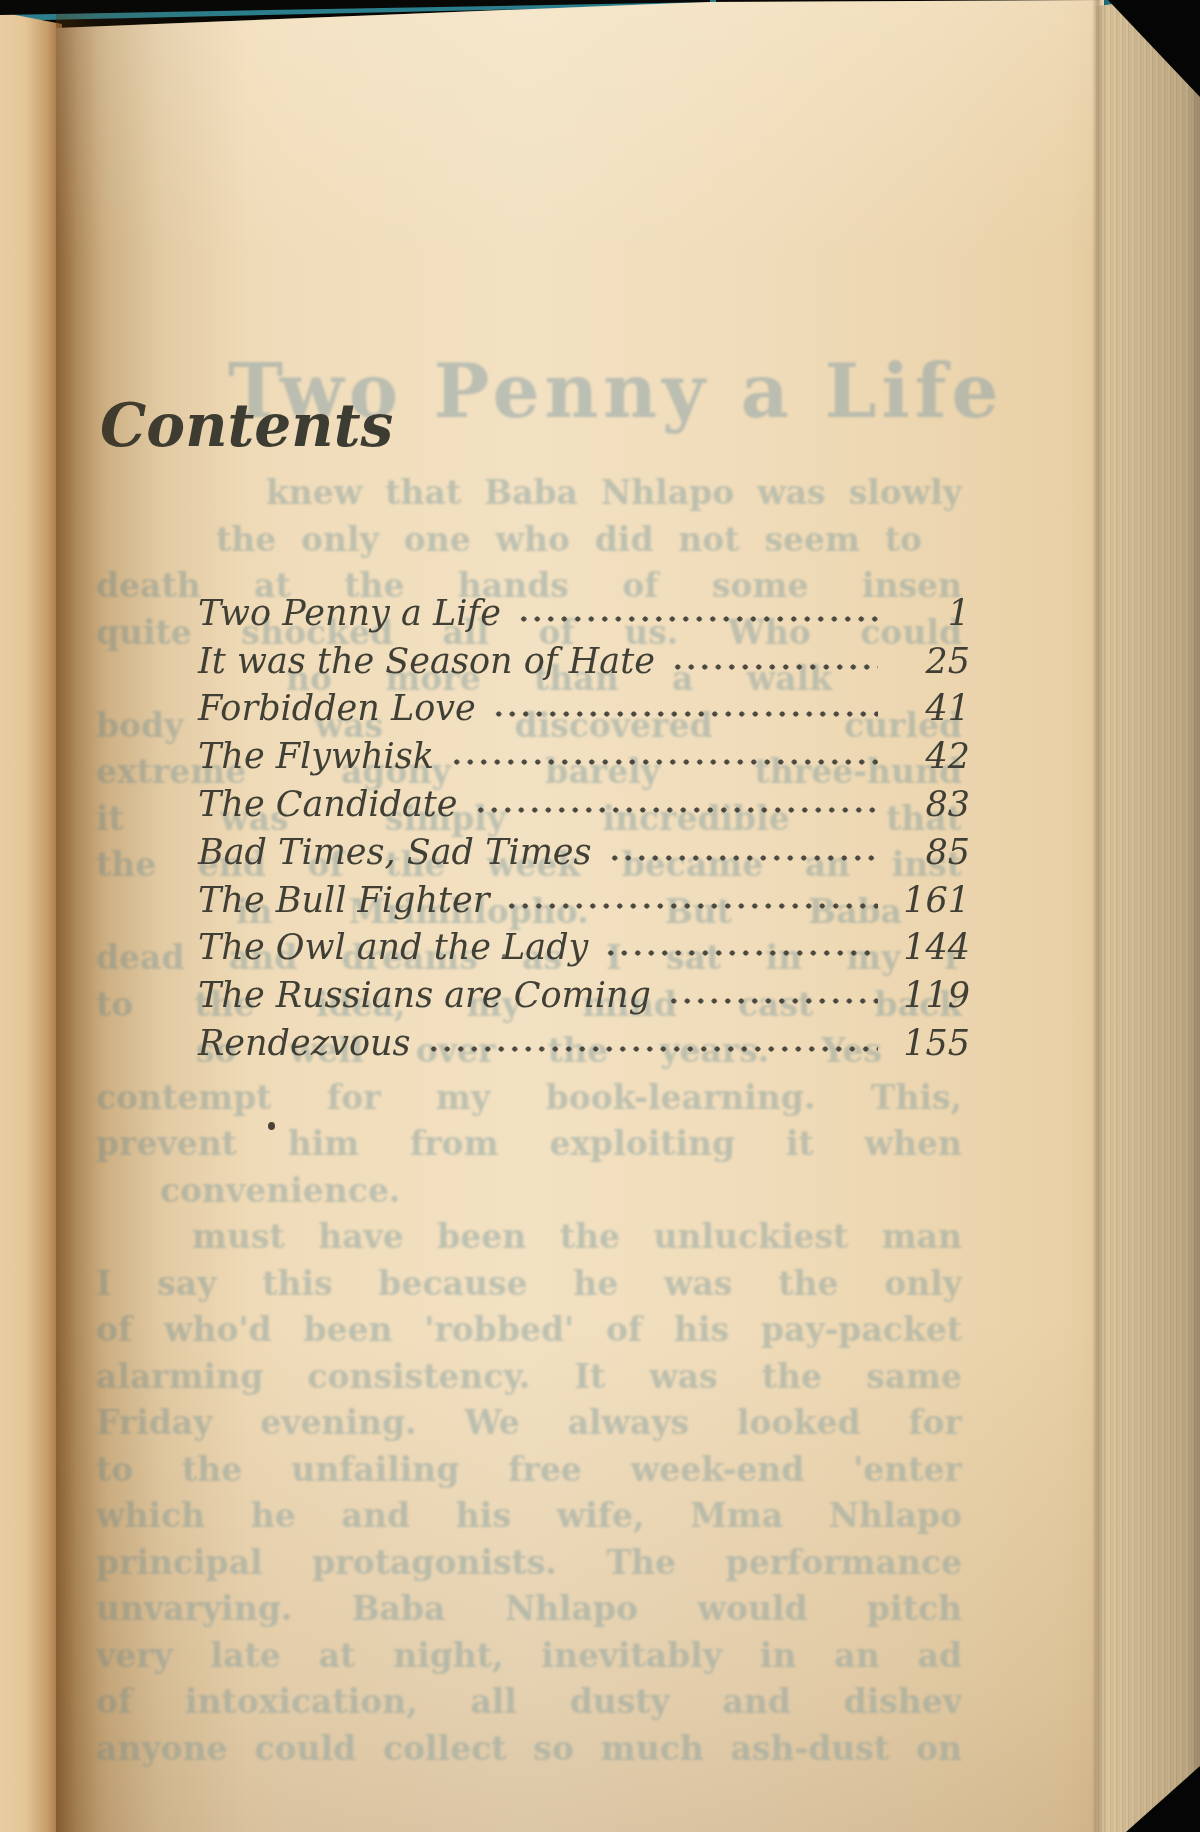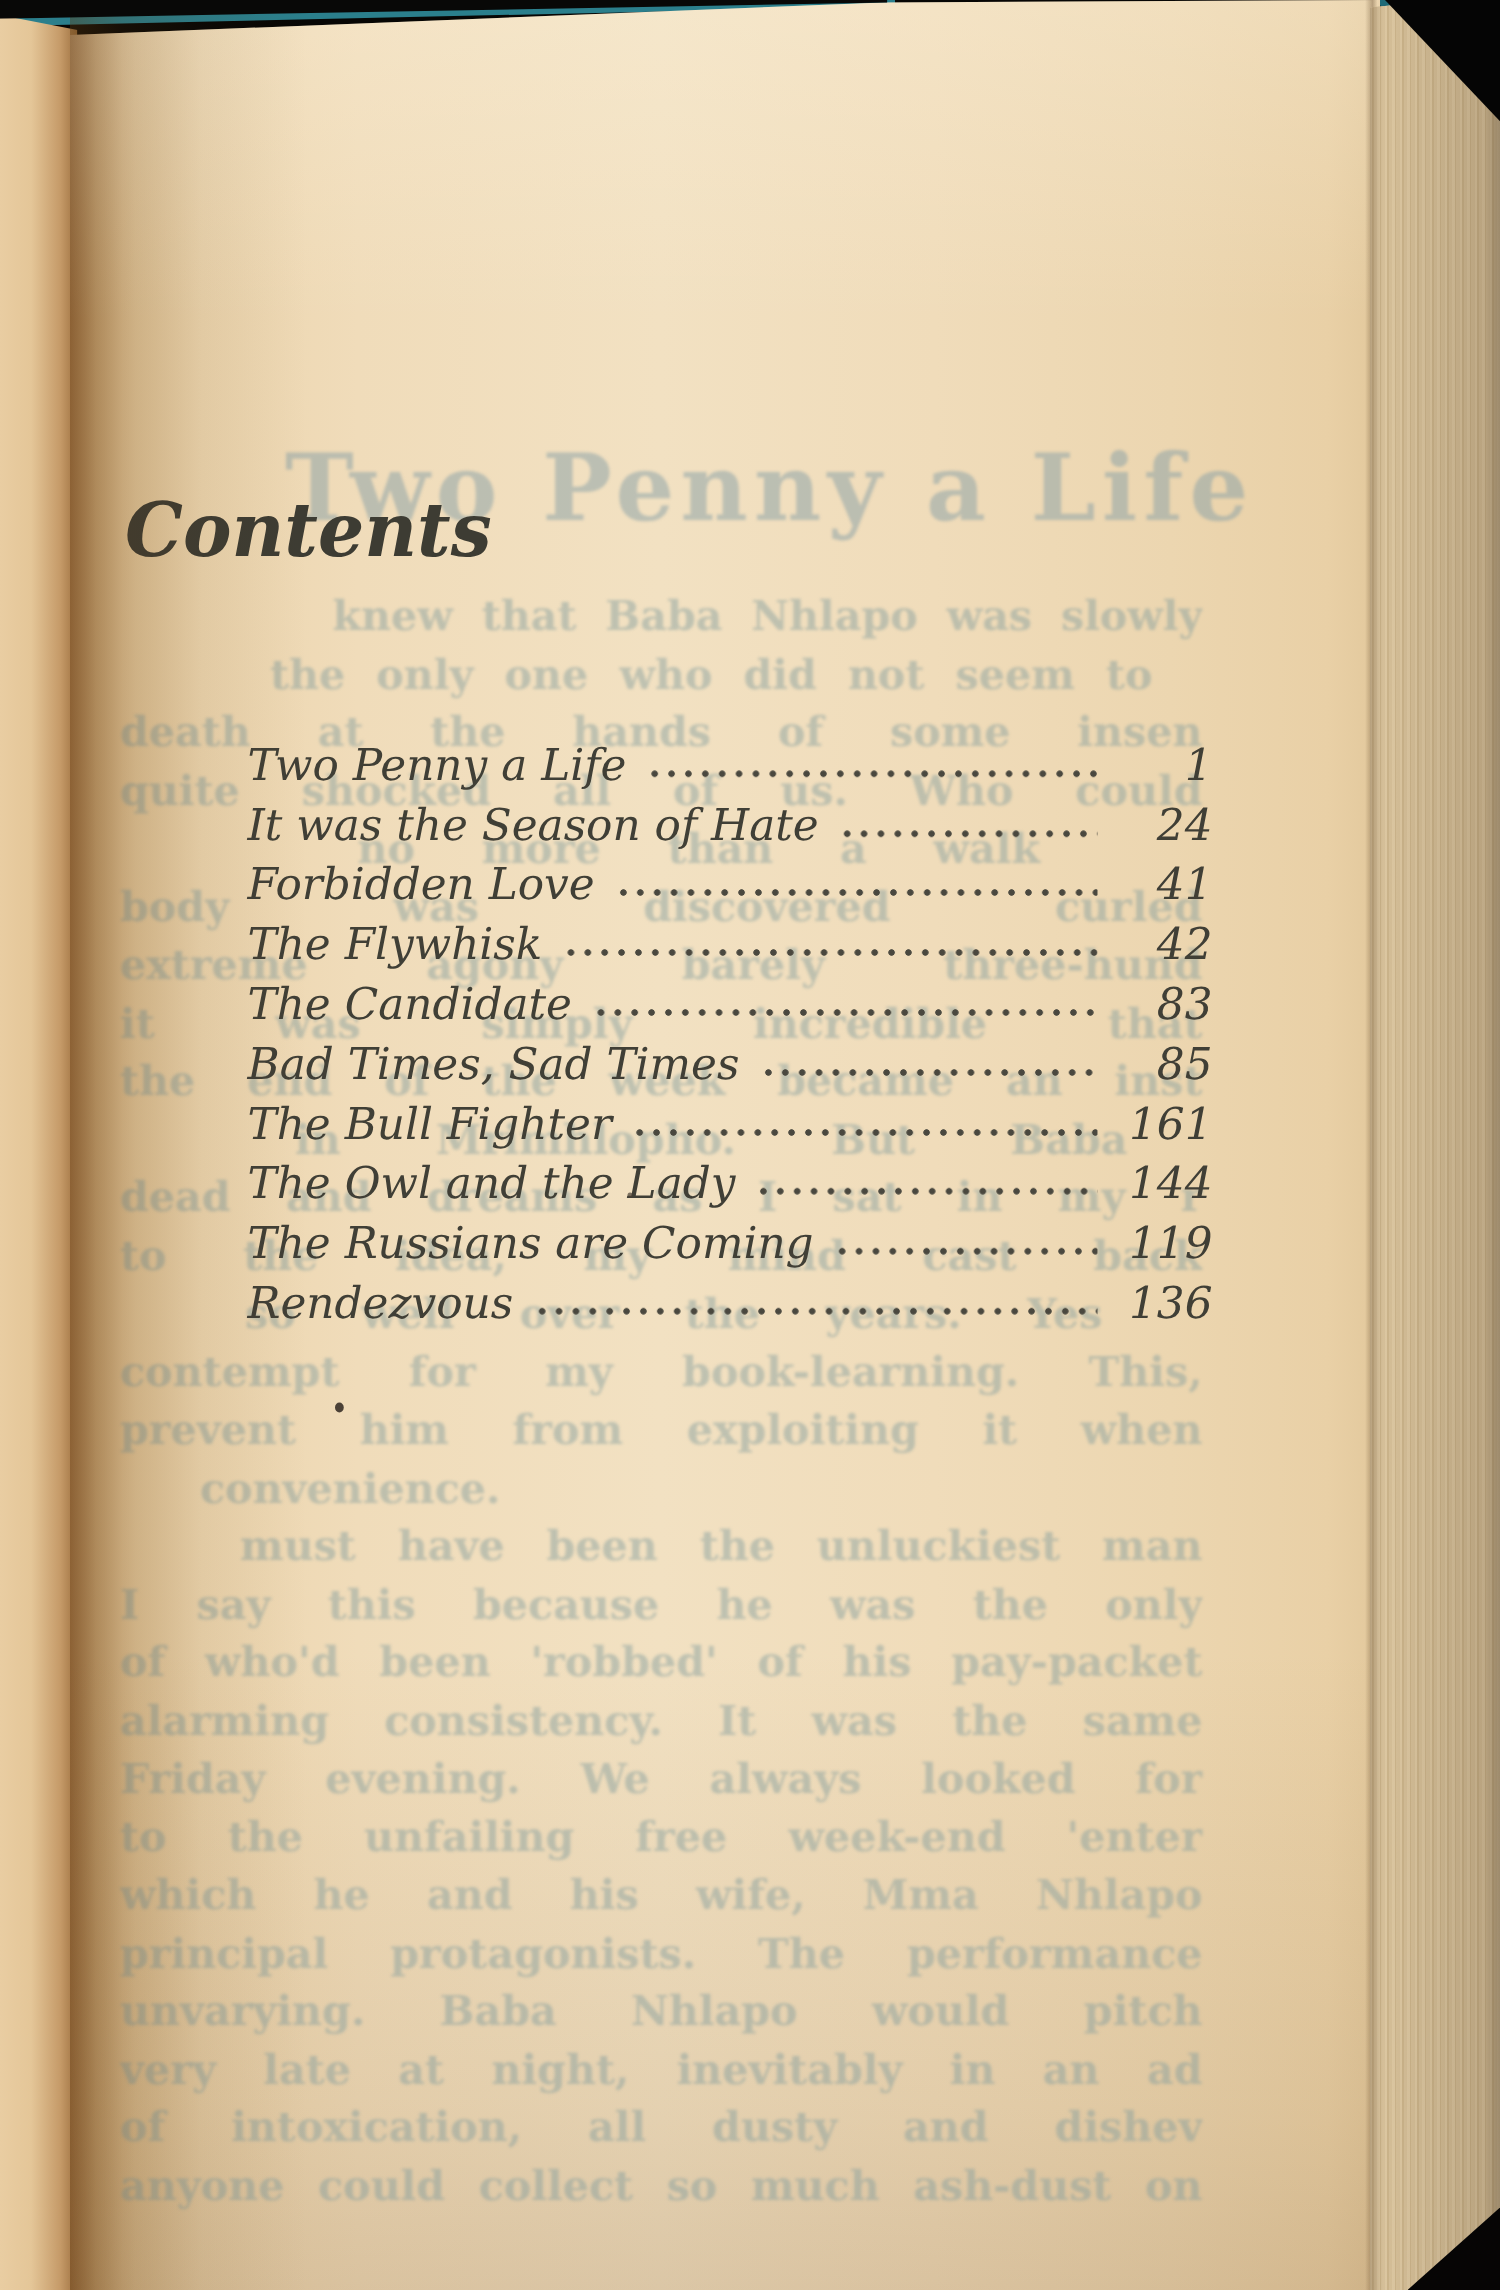--- a/index.html
+++ b/index.html
@@ -169,21 +169,21 @@
     <div class="toc">
   <div class="toc-row">
     <span class="toc-title">Two Penny a Life</span>
     <span class="toc-leader"></span>
     <span class="toc-page">1</span>
   </div>
 
   <div class="toc-row">
     <span class="toc-title">It was the Season of Hate</span>
     <span class="toc-leader"></span>
-    <span class="toc-page">24</span>
+    <span class="toc-page">25</span>
   </div>
 
   <div class="toc-row">
     <span class="toc-title">Forbidden Love</span>
     <span class="toc-leader"></span>
     <span class="toc-page">41</span>
   </div>
 
   <div class="toc-row">
     <span class="toc-title">The Flywhisk</span>
@@ -217,21 +217,21 @@
 
   <div class="toc-row">
     <span class="toc-title">The Russians are Coming</span>
     <span class="toc-leader"></span>
     <span class="toc-page">119</span>
   </div>
 
   <div class="toc-row">
     <span class="toc-title">Rendezvous</span>
     <span class="toc-leader"></span>
-    <span class="toc-page">136</span>
+    <span class="toc-page">155</span>
   </div>
 </div>
     <div class="speck s1"></div>
     <div class="speck s2"></div>
   </div>
 
 </div>
 
 <div class="gutter-shade"></div>
 

